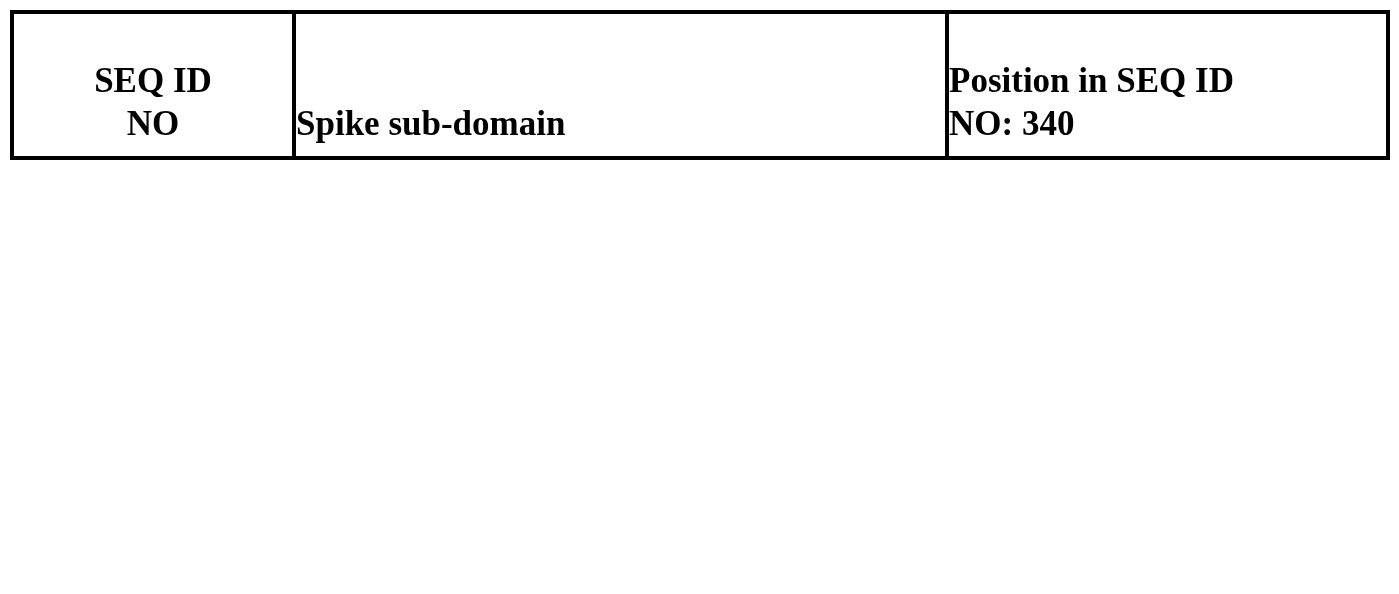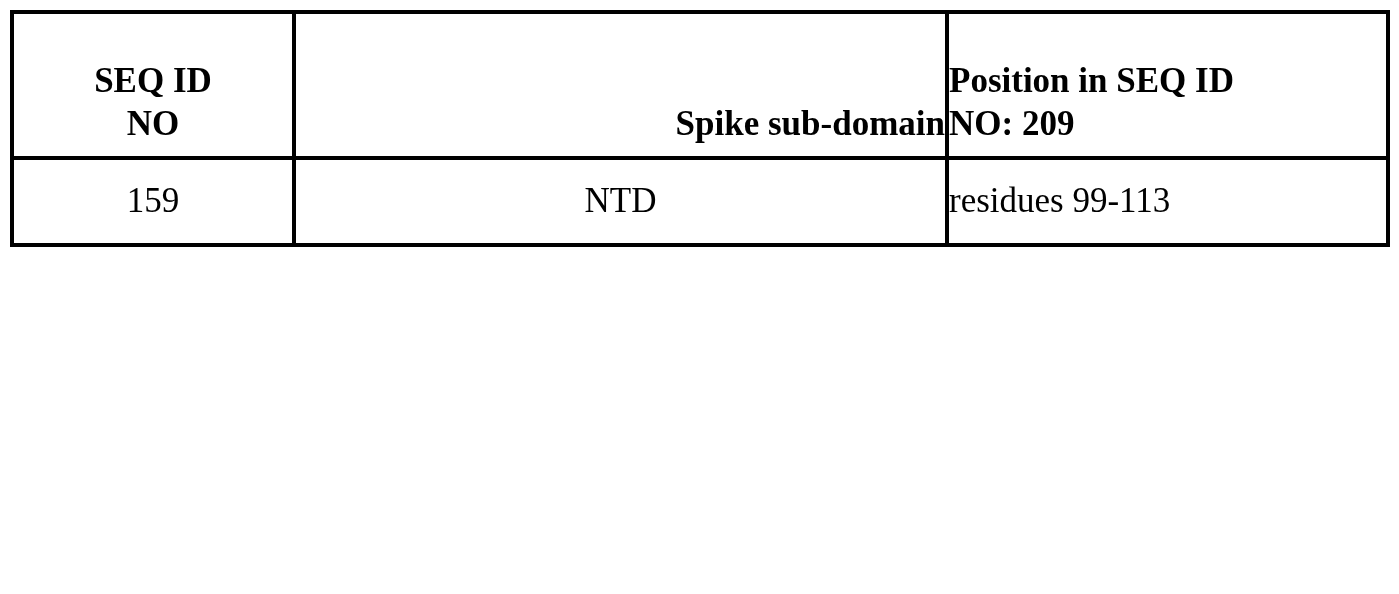--- a/index.html
+++ b/index.html
@@ -48,21 +48,21 @@
   
   table.seq-table thead th {
     height: 132px;
     font-weight: bold;
     font-size: 35px;
     line-height: 1.25;
     vertical-align: bottom;
     padding-bottom: 10px;
   }
   th.h-seqid   { text-align: center; }
-  th.h-subdom  { text-align: right; }
+  th.h-subdom  { text-align: left; }
   th.h-pos     { text-align: left; }
 
   .hdr-line { display: block; white-space: nowrap; }
 
   
   table.seq-table tbody td {
     height: 83px;
     font-weight: normal;
     font-size: 35px;
     line-height: 1.1;
@@ -88,27 +88,22 @@
       <tr>
         <th class="h-seqid" scope="col">
           <span class="hdr-line">SEQ ID</span>
           <span class="hdr-line">NO</span>
         </th>
         <th class="h-subdom" scope="col">
           <span class="hdr-line">Spike sub-domain</span>
         </th>
         <th class="h-pos" scope="col">
           <span class="hdr-line">Position in SEQ ID</span>
-          <span class="hdr-line">NO: 209</span>
+          <span class="hdr-line">NO: 340</span>
         </th>
       </tr>
     </thead>
 
     <tbody>
-      <tr>
-        <td class="cell-seqid">159</td>
-        <td class="cell-subdom">NTD</td>
-        <td class="cell-pos">residues 99-113</td>
-      </tr>
     </tbody>
   </table>
 
 </div>
 
 </body></html>

